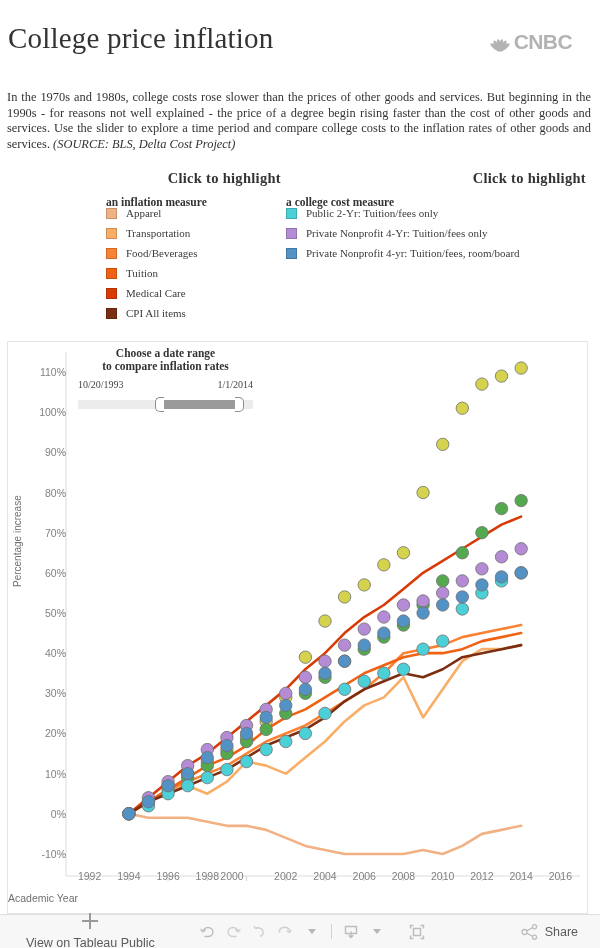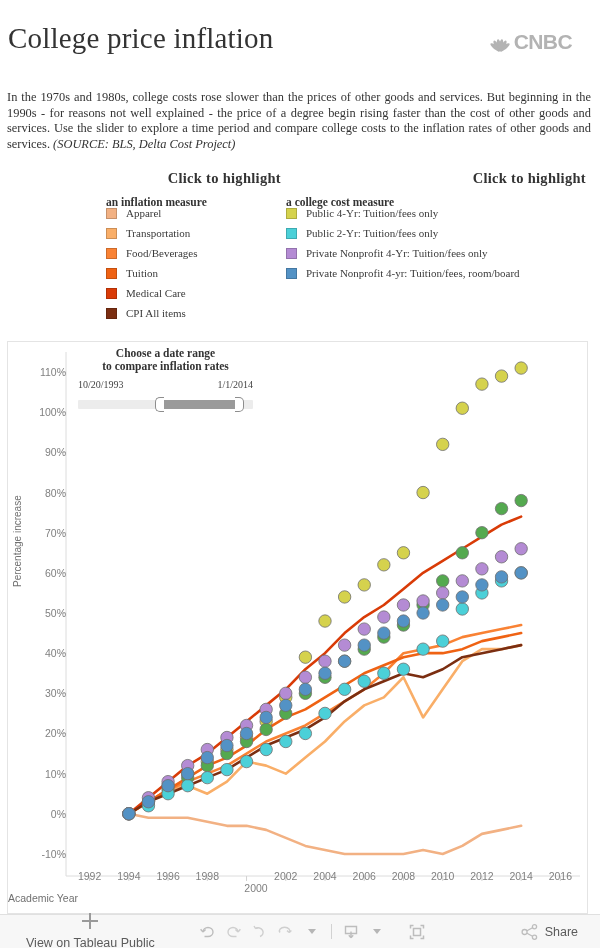--- a/index.html
+++ b/index.html
@@ -192,24 +192,20 @@
         <span class="swatch" style="background: rgb(123, 46, 17);"></span>
         <span class="legend-label">CPI All items</span>
       </div>
     </div>
 </div>
 
 <div class="legend" id="legend-college">
   <div class="legend-title">Click to highlight</div>
   <div class="legend-caption">a college cost measure</div>
   <div class="legend-items" id="college-items">
-      <div class="legend-item">
-        <span class="swatch" style="background: rgb(213, 210, 77);"></span>
-        <span class="legend-label">Public 4-Yr: Tuition/fees only</span>
-      </div>
       <div class="legend-item">
         <span class="swatch" style="background: rgb(75, 208, 216);"></span>
         <span class="legend-label">Public 2-Yr: Tuition/fees only</span>
       </div>
       <div class="legend-item">
         <span class="swatch" style="background: rgb(180, 139, 212);"></span>
         <span class="legend-label">Private Nonprofit 4-Yr: Tuition/fees only</span>
       </div>
       <div class="legend-item">
         <span class="swatch" style="background: rgb(83, 146, 197);"></span>
@@ -235,21 +231,21 @@
         <div class="ytick" style="top: 150.547px;">80%</div>
         <div class="ytick" style="top: 110.391px;">90%</div>
         <div class="ytick" style="top: 70.2344px;">100%</div>
         <div class="ytick" style="top: 30.0781px;">110%</div>
       </div>
     <div id="xtick-row">
         <div class="xtick" style="left: 81.6154px;">1992</div>
         <div class="xtick" style="left: 120.846px;">1994</div>
         <div class="xtick" style="left: 160.077px;">1996</div>
         <div class="xtick" style="left: 199.308px;">1998</div>
-        <div class="xtick" style="left: 248px; margin-top: 12px;">2000</div>
+        <div class="xtick" style="left: 224px;">2000</div>
         <div class="xtick" style="left: 277.769px;">2002</div>
         <div class="xtick" style="left: 317px;">2004</div>
         <div class="xtick" style="left: 356.231px;">2006</div>
         <div class="xtick" style="left: 395.462px;">2008</div>
         <div class="xtick" style="left: 434.692px;">2010</div>
         <div class="xtick" style="left: 473.923px;">2012</div>
         <div class="xtick" style="left: 513.154px;">2014</div>
         <div class="xtick" style="left: 552.385px;">2016</div>
       </div>
     <div id="xlabel">Academic Year</div>

